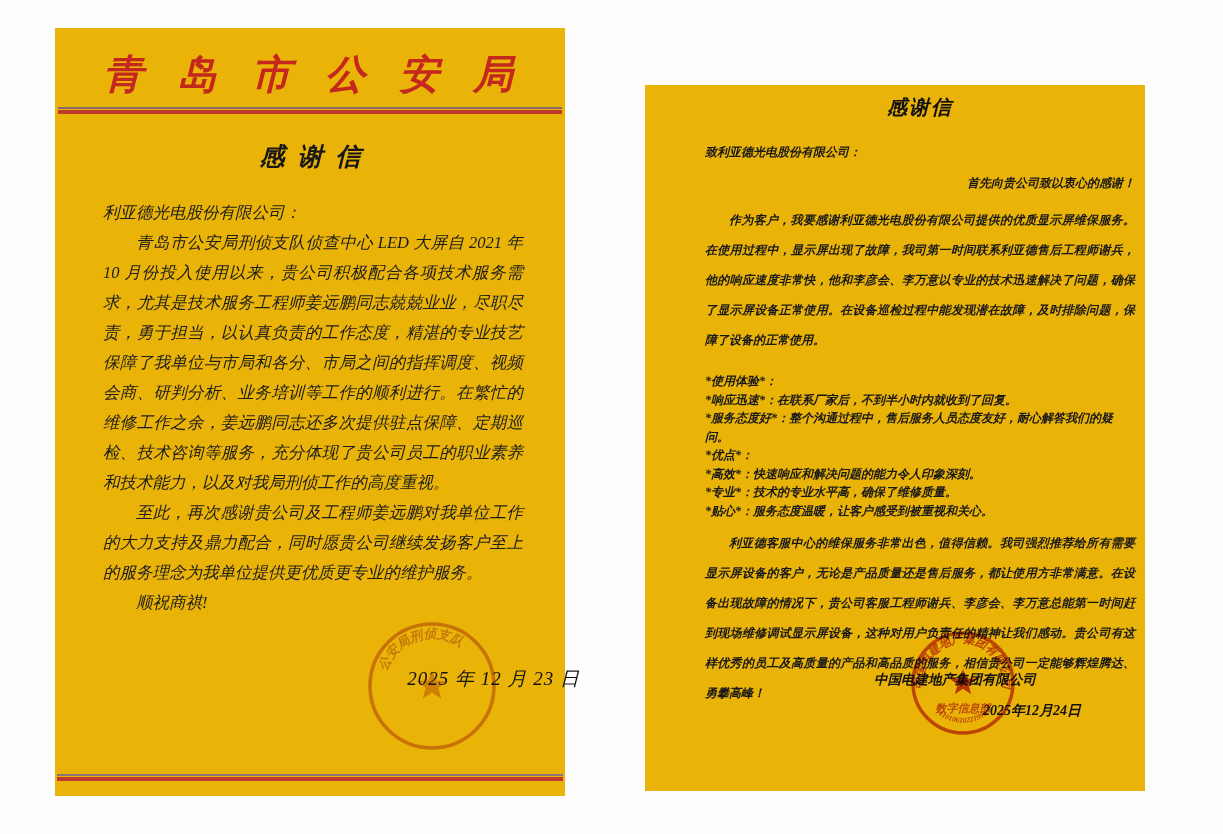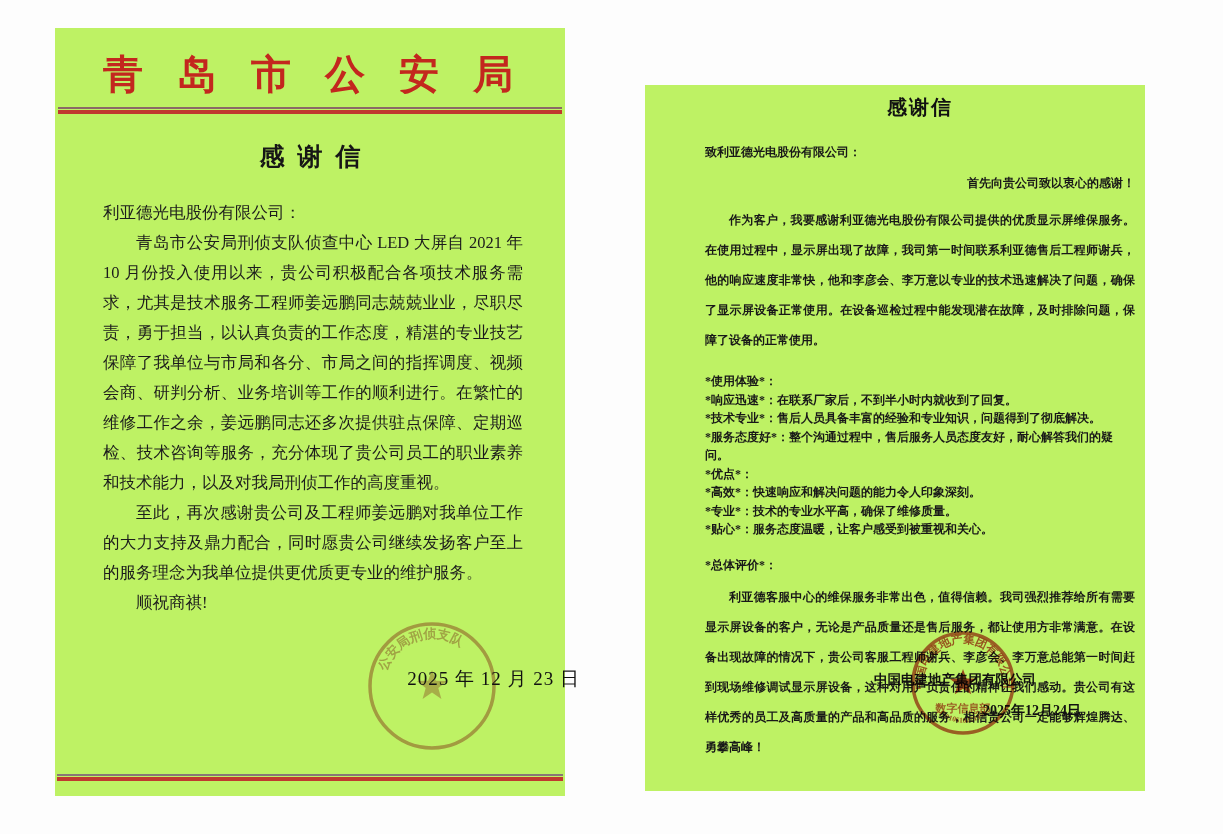--- a/index.html
+++ b/index.html
@@ -1,21 +1,21 @@
 <!DOCTYPE html>
 <html><head>
 <meta charset="utf-8">
 <style>
   html,body{margin:0;padding:0;background:#ffffff;}
   .canvas{
     position:relative;width:1223px;height:834px;overflow:hidden;
     background:#fdfdfd;
     font-family:"Liberation Serif","DejaVu Serif",serif;
   }
-  .letter{position:absolute;background:#bef264;}
+  .letter{position:absolute;background:#eab308;font-style:italic;}
   
   .letter-left{left:55px;top:28px;width:510px;height:768px;}
   .agency-title{
     margin:22px 0 0;text-align:center;font-size:40px;line-height:50px;
     font-weight:bold;color:#c3271e;letter-spacing:34px;padding-left:30px;
   }
   .rule-dark{height:2px;background:#8a6a66;margin:7px 3px 0;}
   .rule-red{height:4px;background:#c0392f;margin:1px 3px 0;}
   .letter-title-left{
     margin:26px 0 0;text-align:center;font-size:25px;line-height:34px;
@@ -90,28 +90,26 @@
 
   <section class="letter letter-right">
     <div class="rbody">
       <h2 class="letter-title-right">感谢信</h2>
       <div class="r-salutation">致利亚德光电股份有限公司：</div>
       <p class="r-opening">首先向贵公司致以衷心的感谢！</p>
       <p class="rpara">作为客户，我要感谢利亚德光电股份有限公司提供的优质显示屏维保服务。在使用过程中，显示屏出现了故障，我司第一时间联系利亚德售后工程师谢兵，他的响应速度非常快，他和李彦会、李万意以专业的技术迅速解决了问题，确保了显示屏设备正常使用。在设备巡检过程中能发现潜在故障，及时排除问题，保障了设备的正常使用。</p>
       <div class="starlist">
         <div>*使用体验*：</div>
         <div>*响应迅速*：在联系厂家后，不到半小时内就收到了回复。</div>
-        <div>*技术专业*：售后人员具备丰富的经验和专业知识，问题得到了彻底解决。</div>
         <div>*服务态度好*：整个沟通过程中，售后服务人员态度友好，耐心解答我们的疑问。</div>
         <div>*优点*：</div>
         <div>*高效*：快速响应和解决问题的能力令人印象深刻。</div>
         <div>*专业*：技术的专业水平高，确保了维修质量。</div>
         <div>*贴心*：服务态度温暖，让客户感受到被重视和关心。</div>
       </div>
-      <div class="overall-heading">*总体评价*：</div>
       <p class="rpara2">利亚德客服中心的维保服务非常出色，值得信赖。我司强烈推荐给所有需要显示屏设备的客户，无论是产品质量还是售后服务，都让使用方非常满意。在设备出现故障的情况下，贵公司客服工程师谢兵、李彦会、李万意总能第一时间赶到现场维修调试显示屏设备，这种对用户负责任的精神让我们感动。贵公司有这样优秀的员工及高质量的产品和高品质的服务，相信贵公司一定能够辉煌腾达、勇攀高峰！</p>
     </div>
 
     <div class="sig-name">中国电建地产集团有限公司</div>
     <div class="sig-date">2025年12月24日</div>
 
     <div class="seal-wrap-right">
       <svg width="130" height="130" viewBox="0 0 130 130">
         <circle cx="65" cy="65" r="50" fill="none" stroke="#c03a2b" stroke-width="3.5" opacity="0.85"></circle>
         <polygon points="65,51 68.4,60.4 78.3,60.7 70.5,66.8 73.2,76.3 65,70.7 56.8,76.3 59.5,66.8 51.7,60.7 61.6,60.4" fill="#c0281c" opacity="0.9"></polygon>

